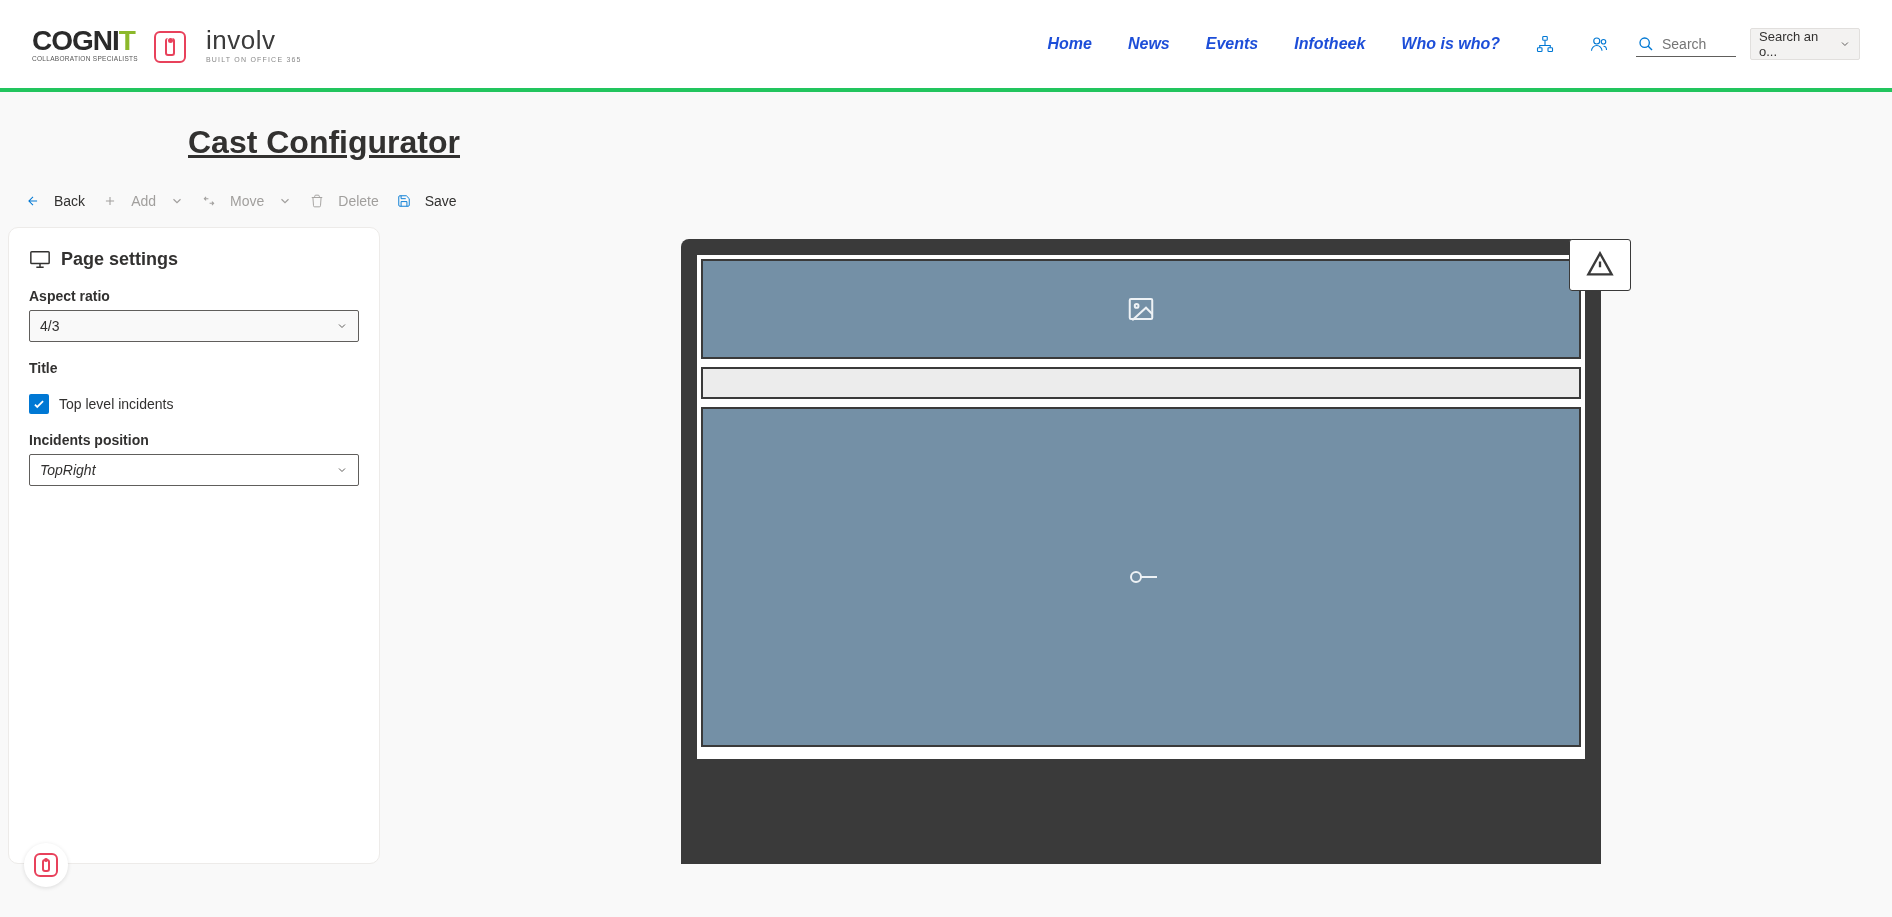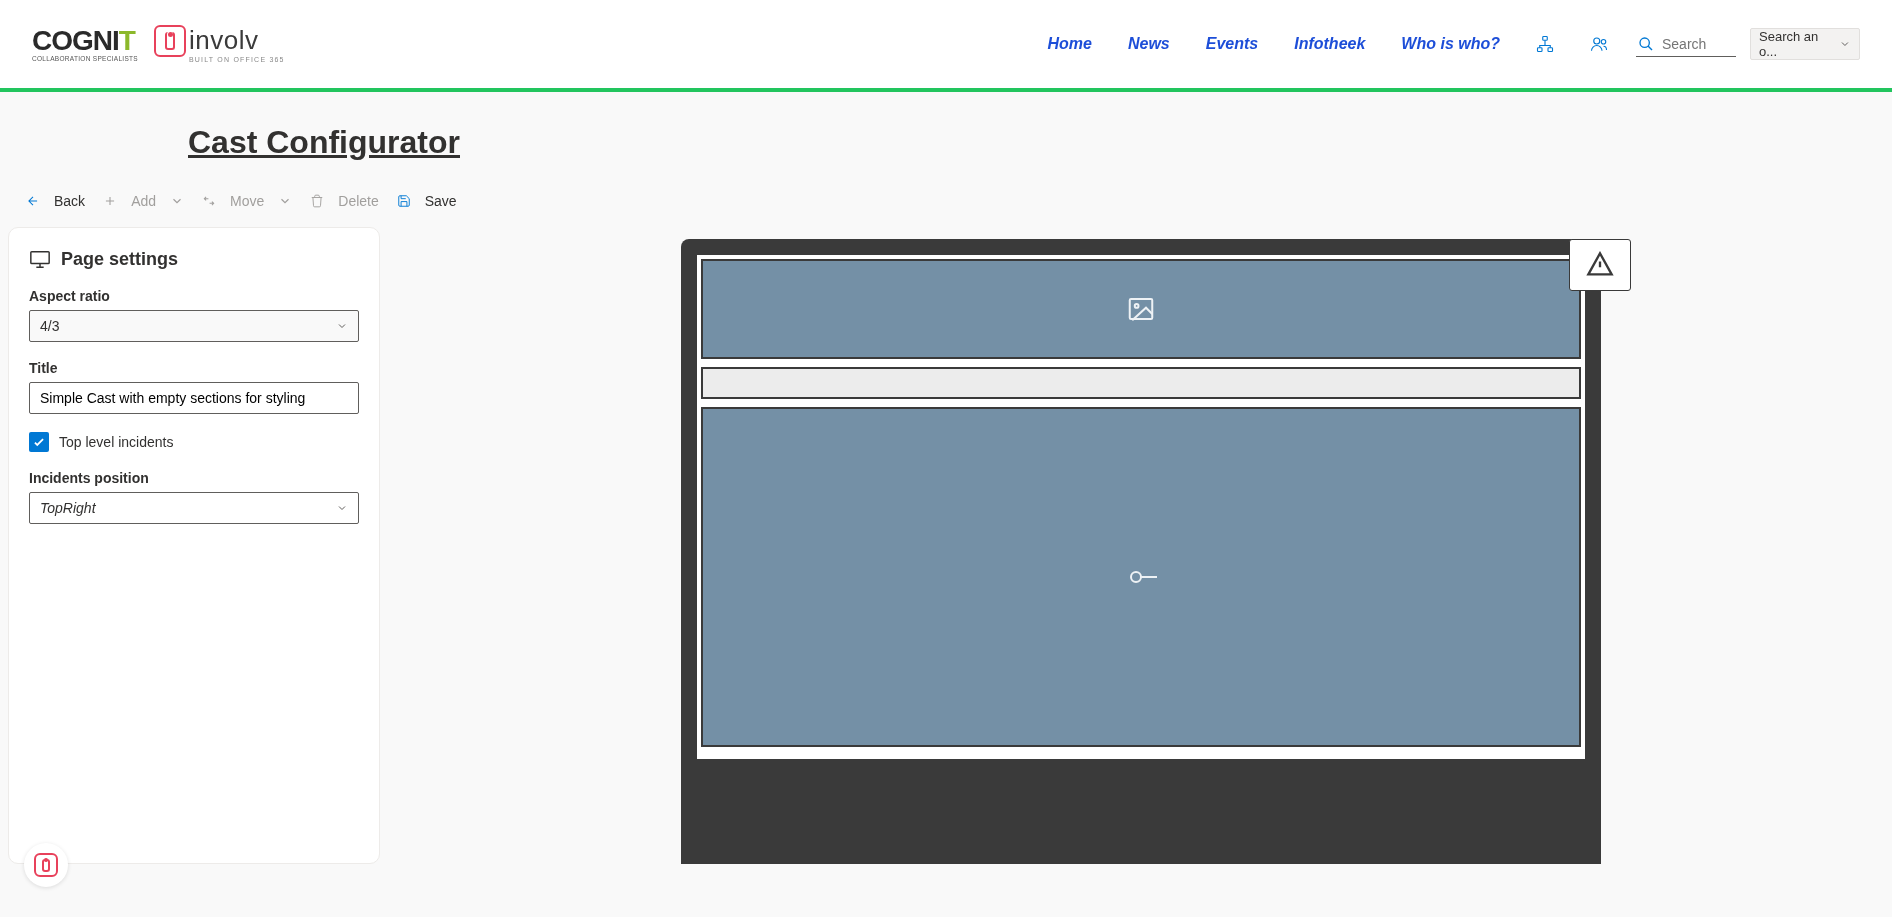--- a/index.html
+++ b/index.html
@@ -9,21 +9,21 @@
   .header {
     height: 92px; background: #fff; display: flex; align-items: center;
     padding: 0 32px; border-bottom: 4px solid #22c55e;
   }
   .logos { display: flex; align-items: center; gap: 16px; }
   .logo-cognit { display: flex; flex-direction: column; align-items: stretch; }
   .logo-cognit-text { font-weight: 900; font-size: 28px; letter-spacing: -1px; color: #2a2a2a; line-height: 1; }
   .logo-cognit-text .i { color: #2a2a2a; }
   .logo-cognit-text .t { color: #8cb82b; }
   .logo-cognit-sub { font-size: 6.5px; color: #555; letter-spacing: 0.3px; text-align: center; }
-  .logo-involv { display: flex; align-items: flex-start; gap: 3px; }
+  .logo-involv { display: flex; align-items: flex-end; gap: 20px; }
   .involv-icon { width: 32px; height: 32px; border: 2.5px solid #e8415b; border-radius: 6px; position: relative; display:flex; align-items:center; justify-content:center; }
   .involv-icon::after { content:""; width:6px; height:16px; border:2.5px solid #e8415b; border-radius:3px; border-top:none; }
   .involv-icon::before { content:""; position:absolute; top:5px; width:5px; height:5px; border-radius:50%; background:#e8415b; }
   .logo-involv-text { font-size: 26px; font-weight: 300; color: #3b3b3b; letter-spacing: 0.5px; }
   .logo-involv-sub { font-size: 7px; color: #888; letter-spacing: 1.2px; }
   .logo-involv-col { display:flex; flex-direction:column; }
 
   .nav { display: flex; gap: 36px; margin-left: auto; margin-right: 28px; align-items:center; }
   .nav a { text-decoration: none; color: #1d4ed8; font-size: 16px; font-weight: 400; cursor:pointer;font-style:italic; }
   .nav a.bold { font-weight: 600; }
@@ -202,21 +202,20 @@
       <div class="dropdown">
         <span>4/3</span>
         <svg class="chev-down" viewBox="0 0 24 24" fill="none" stroke="#605e5c" stroke-width="2">
             <path d="m6 9 6 6 6-6"></path>
           </svg>
       </div>
     </div>
 
     <div class="field">
       <label class="field-label">Title</label>
-      <input class="text-input" type="text" value="Simple Cast with empty sections for styling" style="">
     </div>
 
     <div class="checkbox-row">
       <div class="checkbox">
         <svg viewBox="0 0 24 24" fill="none" stroke="currentColor" stroke-width="3">
             <path d="m5 13 4 4L19 7"></path>
           </svg>
       </div>
       <span style="font-size:14px;">Top level incidents</span>
     </div>

